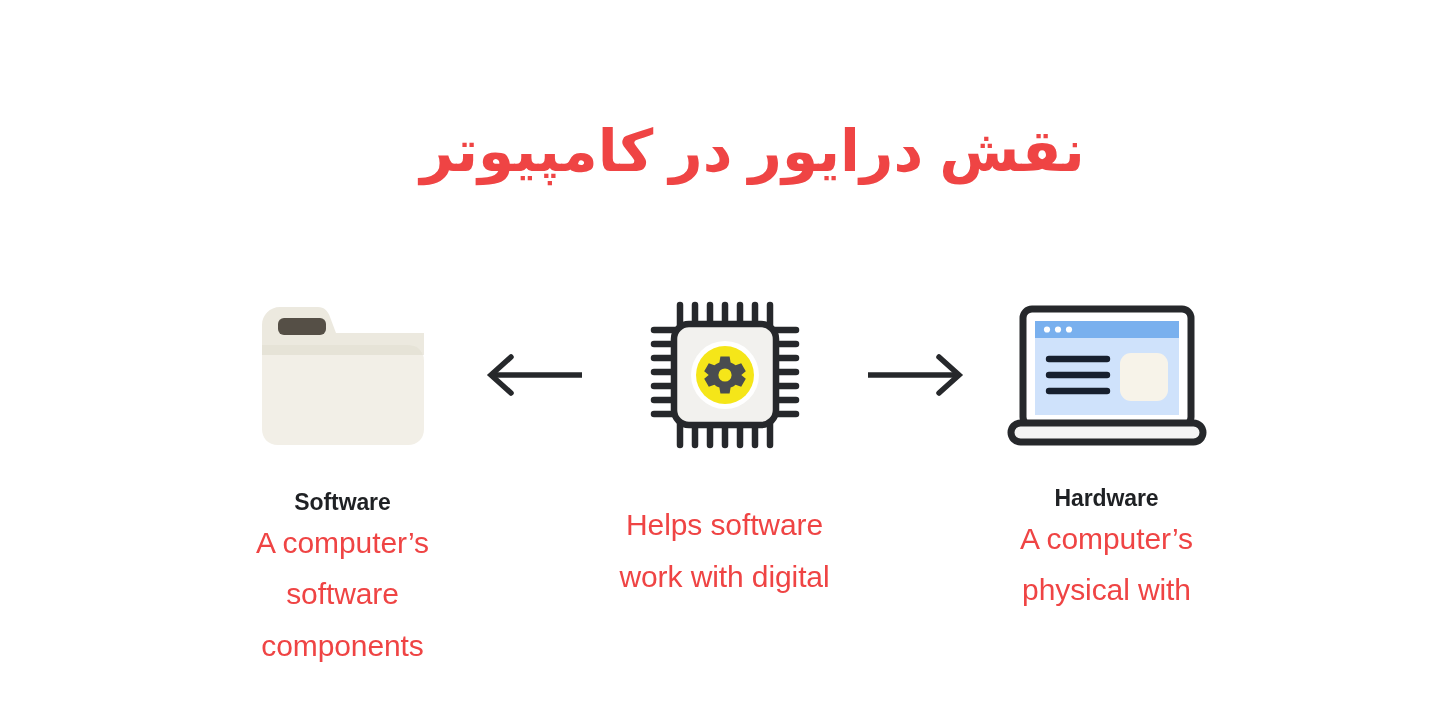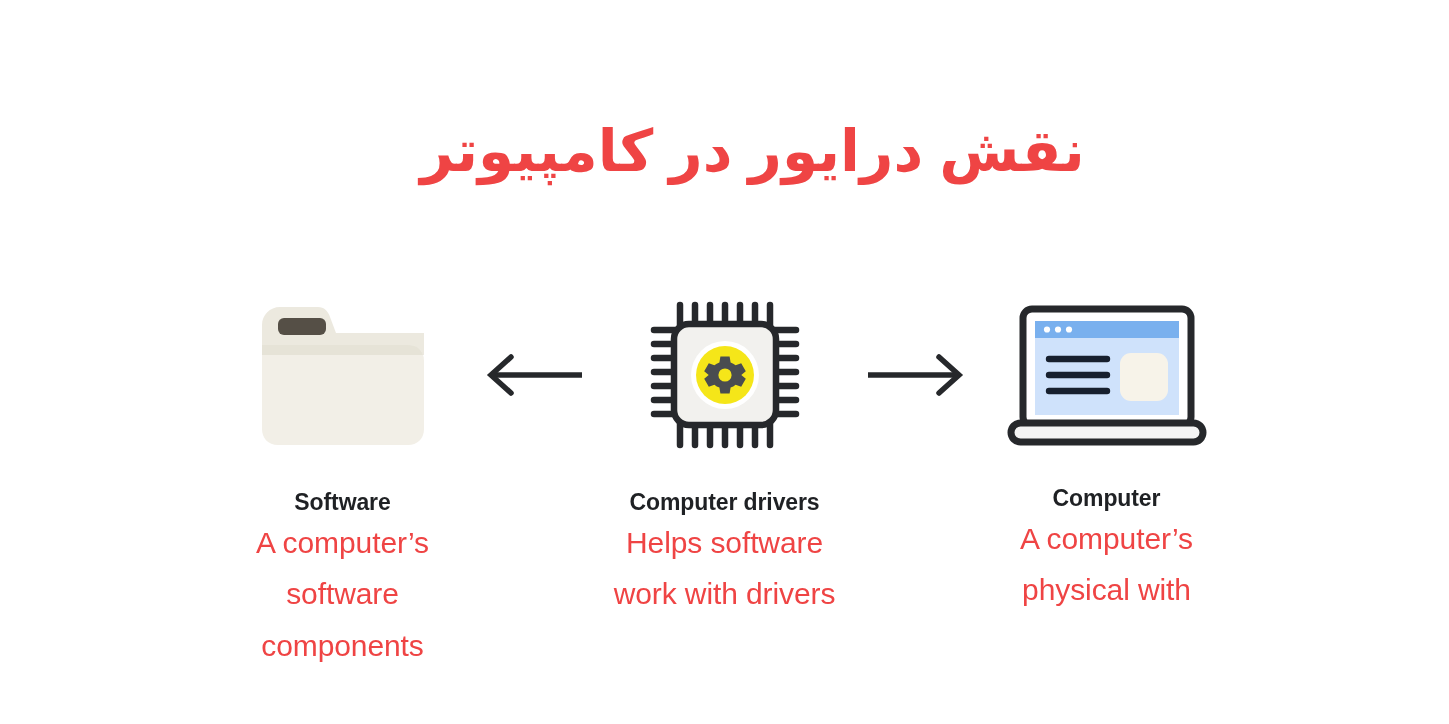--- a/index.html
+++ b/index.html
@@ -193,23 +193,22 @@
               A 13.6 13.6 0 0 1 -10.6 9.7
               L -16.2 11.8 L -20.8 3.8 L -16.3 0.0
               A 13.6 13.6 0 0 1 -16.3 0.0
               L -20.8 -3.8 L -16.2 -11.8 L -10.6 -9.7
               A 13.6 13.6 0 0 1 -5.6 -12.6 Z"></path>
             <circle cx="0" cy="0" r="6.6" fill="#f5e619"></circle>
           </g>
         </svg>
       </div>
       <div class="label-block">
-        <div class="lbl-title">Computer drivers</div>
         <div class="lbl-line">Helps software</div>
-        <div class="lbl-line">work with drivers</div>
+        <div class="lbl-line">work with digital</div>
       </div>
     </div>
 
     <div class="arrow-box">
       <svg width="102" height="44" viewBox="0 0 102 44">
         <line x1="3" y1="22" x2="92" y2="22" stroke="#26282b" stroke-width="5.5" stroke-linecap="butt"></line>
         <polyline points="74,4 94,22 74,40" fill="none" stroke="#26282b" stroke-width="5.5" stroke-linecap="round" stroke-linejoin="miter"></polyline>
       </svg>
     </div>
 
@@ -233,20 +232,20 @@
           <g stroke="#17202e" stroke-width="6.4" stroke-linecap="round">
             <line x1="42" y1="55" x2="100" y2="55"></line>
             <line x1="42" y1="71" x2="100" y2="71"></line>
             <line x1="42" y1="87" x2="100" y2="87"></line>
           </g>
 
           <rect x="4" y="119" width="192" height="19" rx="9.5" fill="#f4f4f4" stroke="#26282b" stroke-width="7"></rect>
         </svg>
       </div>
       <div class="label-block lower">
-        <div class="lbl-title">Computer</div>
+        <div class="lbl-title">Hardware</div>
         <div class="lbl-line">A computer’s</div>
         <div class="lbl-line">physical with</div>
       </div>
     </div>
 
   </div>
 </div>
 
 </body></html>

